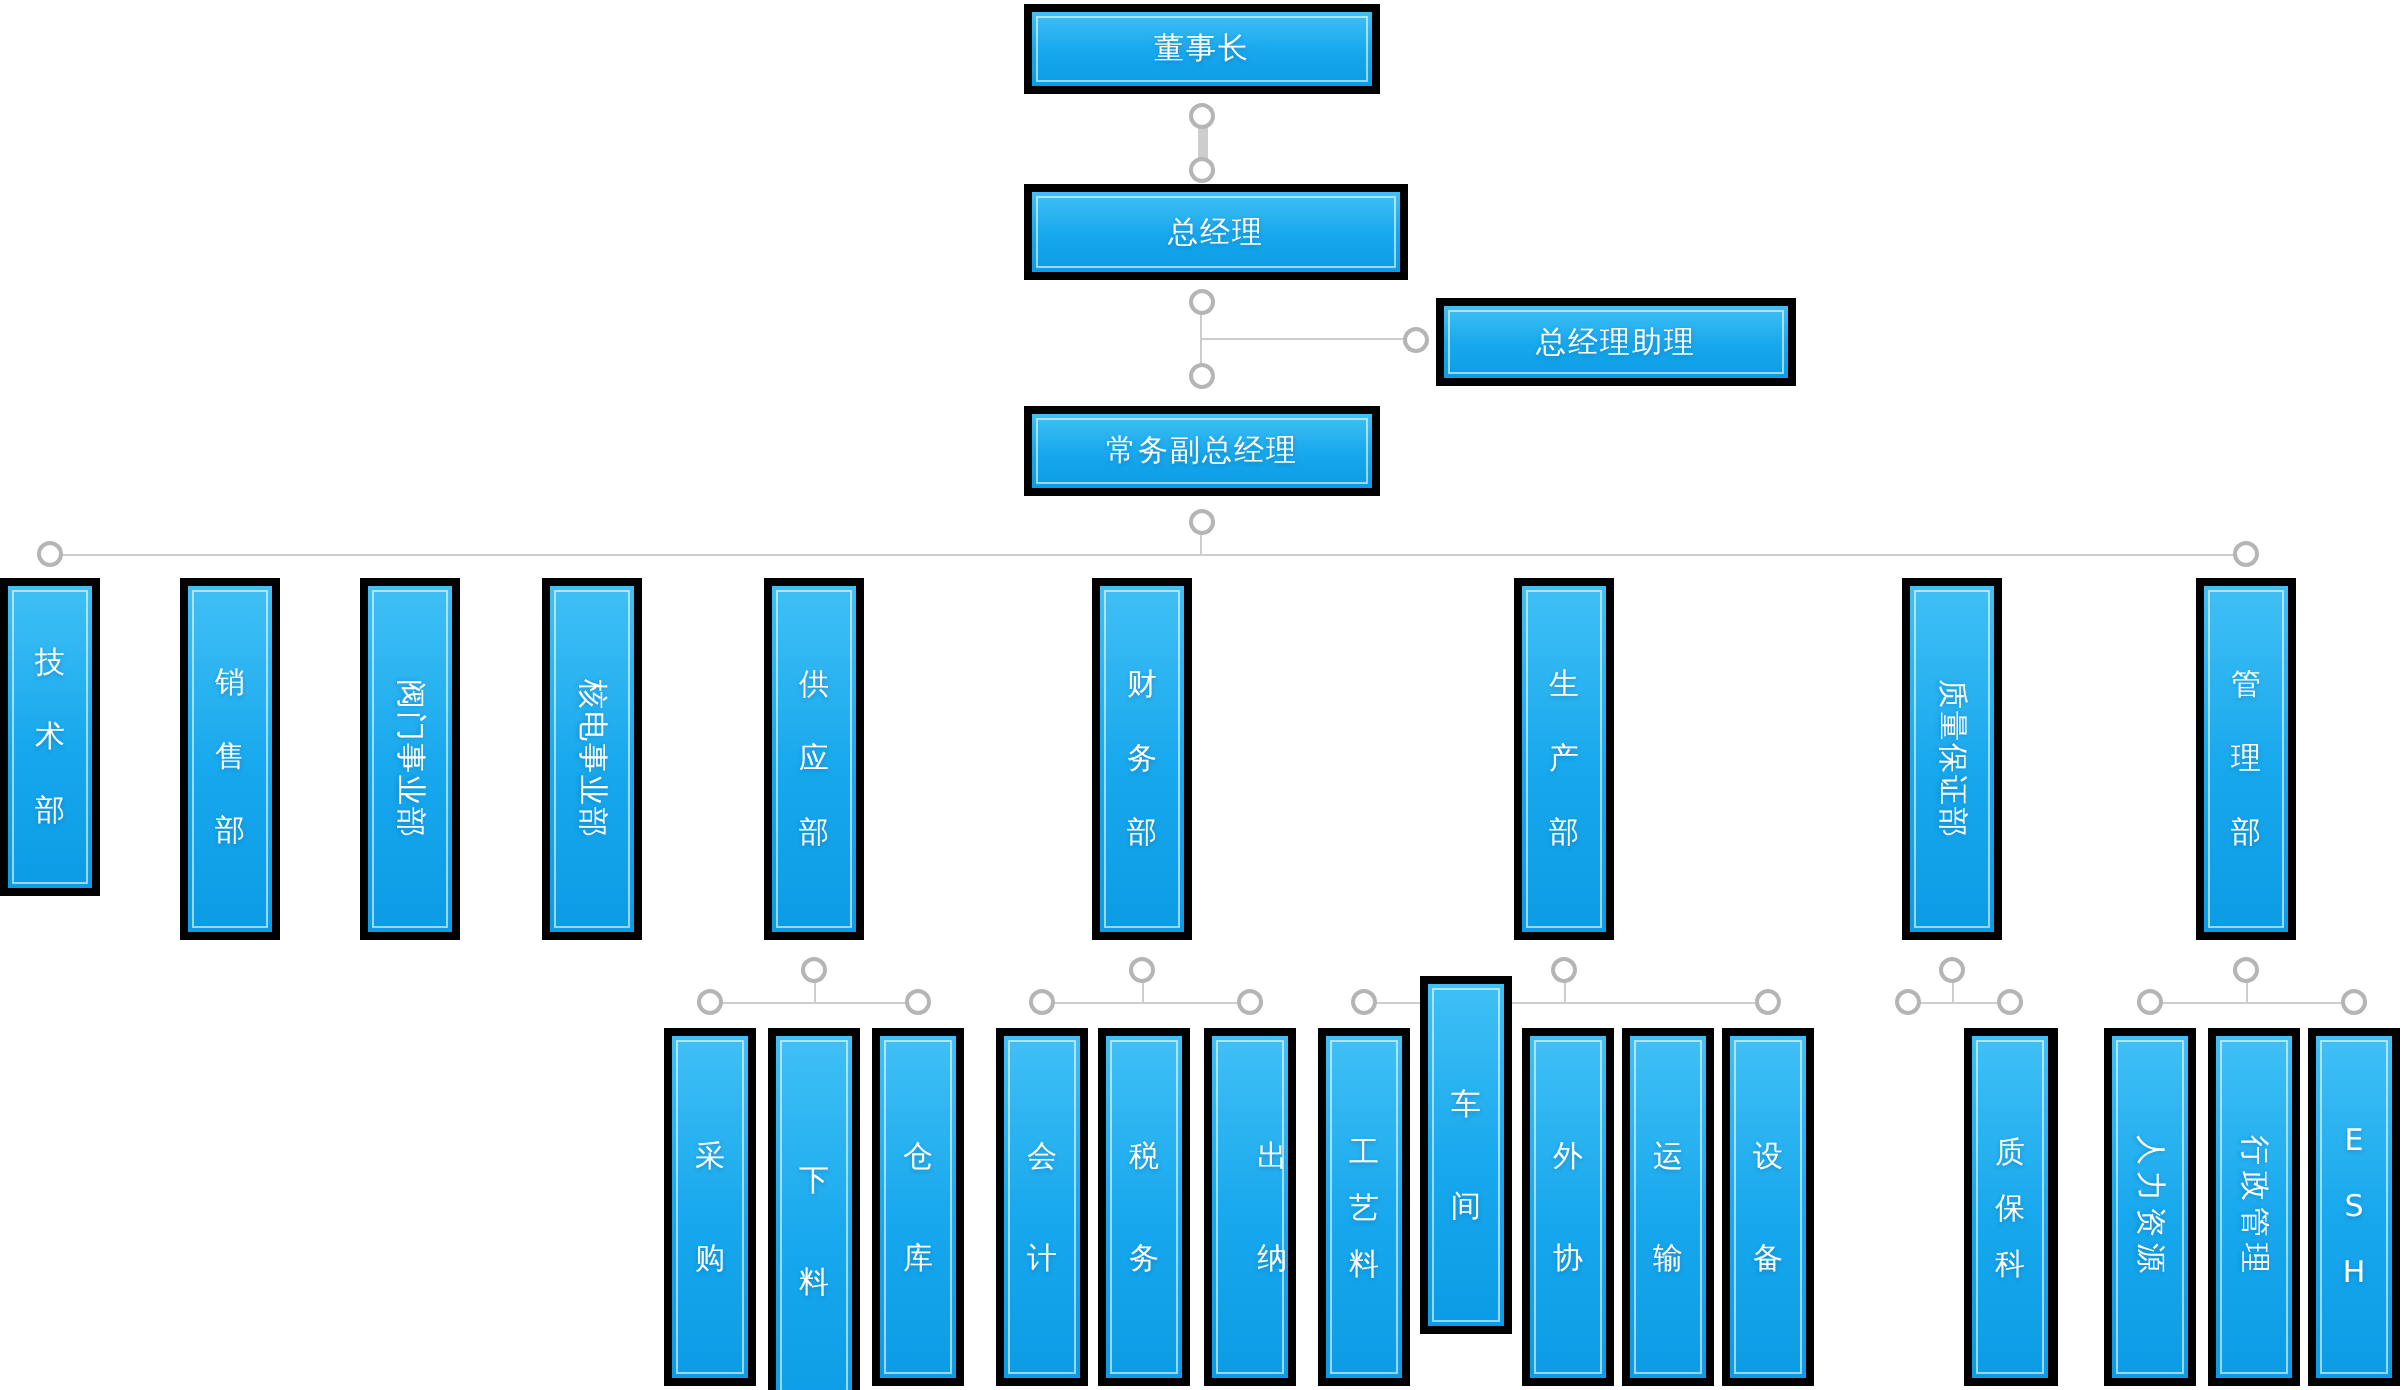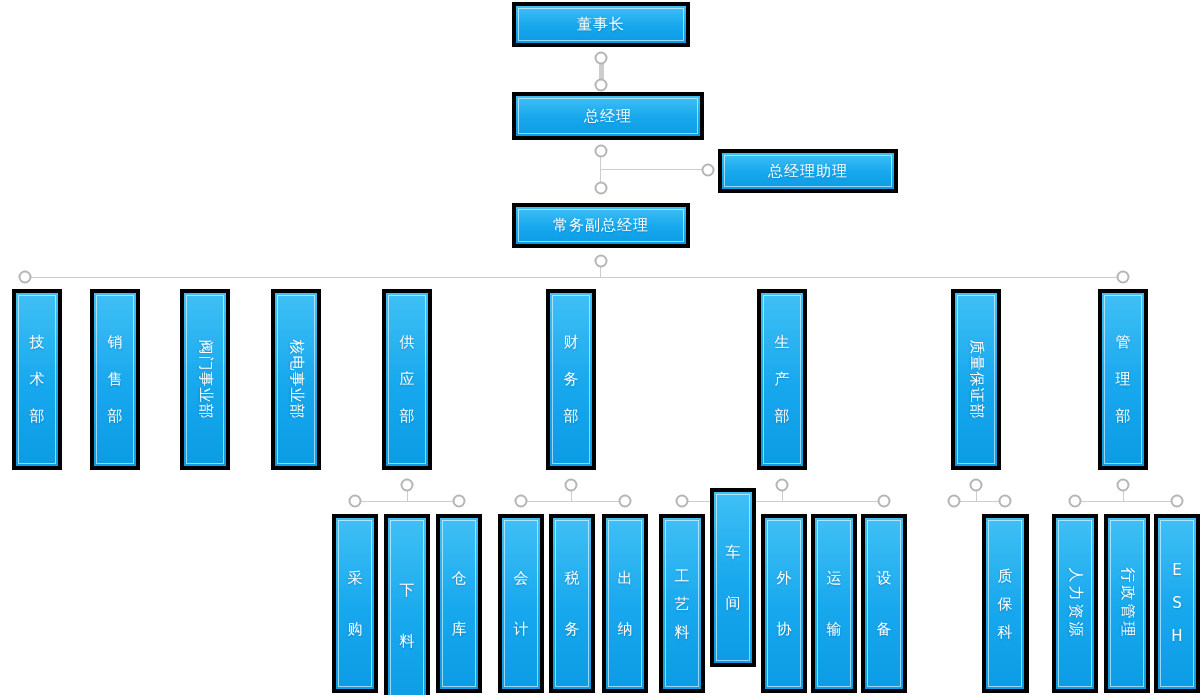--- a/index.html
+++ b/index.html
@@ -102,21 +102,21 @@
   <div class="node" style="left:512px;top:92px;width:192px;height:48px;">
     <span class="lbl">总经理</span>
   </div>
   <div class="node" style="left:718px;top:149px;width:180px;height:44px;">
     <span class="lbl">总经理助理</span>
   </div>
   <div class="node" style="left:512px;top:203px;width:178px;height:45px;">
     <span class="lbl">常务副总经理</span>
   </div>
 
-  <div class="node vstack lh37" style="left:12px;top:289px;width:50px;height:181px;align-items:center;">
+  <div class="node vstack lh37" style="left:0px;top:289px;width:50px;height:159px;align-items:center;">
     <span class="lbl">技术部</span>
   </div>
   <div class="node vstack lh37" style="left:90px;top:289px;width:50px;height:181px;font-family:Liberation Serif, serif;">
     <span class="lbl">销售部</span>
   </div>
   <div class="node rot" style="left:180px;top:289px;width:50px;height:181px;">
     <span class="lbl">阀门事业部</span>
   </div>
   <div class="node rot" style="left:271px;top:289px;width:50px;height:181px;">
     <span class="lbl">核电事业部</span>
@@ -146,21 +146,21 @@
   <div class="node vstack lh51" style="left:436px;top:514px;width:46px;height:179px;">
     <span class="lbl">仓库</span>
   </div>
 
   <div class="node vstack lh51" style="left:498px;top:514px;width:46px;height:179px;">
     <span class="lbl">会计</span>
   </div>
   <div class="node vstack lh51" style="left:549px;top:514px;width:46px;height:179px;">
     <span class="lbl">税务</span>
   </div>
-  <div class="node vstack lh51" style="left:602px;top:514px;width:46px;height:179px;">
+  <div class="node vstack lh51" style="left:602px;top:514px;width:46px;height:179px;justify-content:flex-end;">
     <span class="lbl">出纳</span>
   </div>
 
   <div class="node vstack lh28" style="left:659px;top:514px;width:46px;height:179px;">
     <span class="lbl">工艺料</span>
   </div>
   <div class="node vstack lh51" style="left:710px;top:488px;width:46px;height:179px;">
     <span class="lbl">车间</span>
   </div>
   <div class="node vstack lh51" style="left:761px;top:514px;width:46px;height:179px;">

